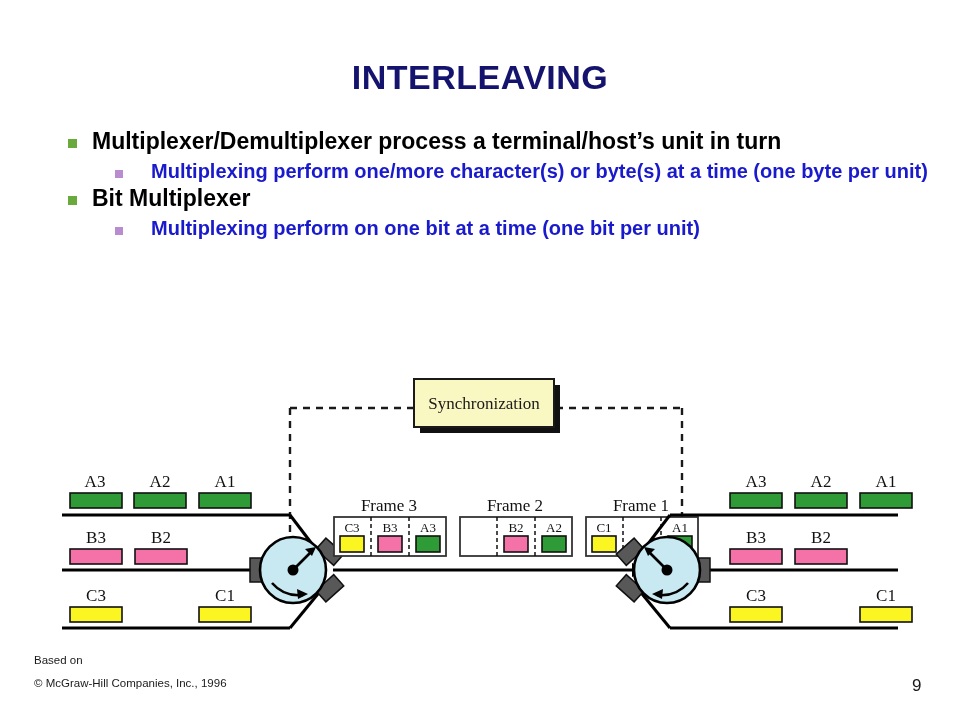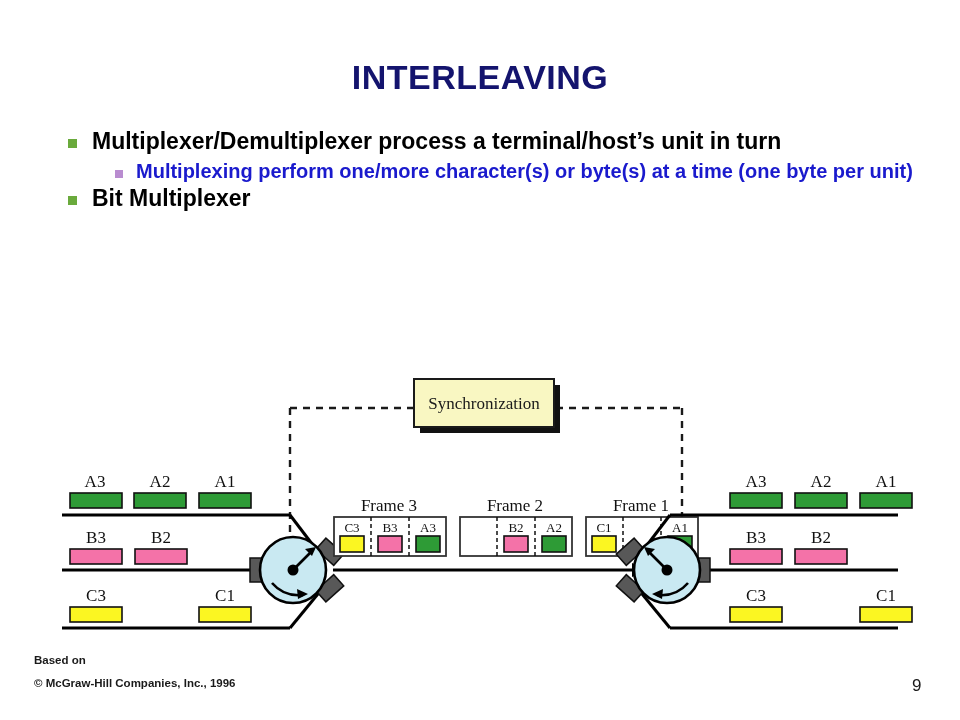--- a/index.html
+++ b/index.html
@@ -34,21 +34,21 @@
     position: absolute;
     top: 128px;
     left: 68px;
     width: 870px;
   }
   .b-row {
     display: flex;
     align-items: flex-start;
   }
   .b-l1 { margin-bottom: 4px; }
-  .b-l2 { margin-bottom: 2px; }
+  .b-l2 { margin-bottom: 2px; gap: 15px; }
 
   .marker {
     flex: 0 0 auto;
     margin-top: 11px;
   }
   .marker-l1 {
     width: 9px; height: 9px;
     background: #6aaa3c;
     margin-right: 15px;
   }
@@ -100,21 +100,20 @@
   }
 
   
   #footer {
     position: absolute;
     left: 34px;
     top: 652px;
     font-size: 11.5px;
     color: #1a1a1a;
     line-height: 1.45;
-    font-weight: bold;
   }
   #footer .copyline { margin-top: 6px; }
   #pagenum {
     position: absolute;
     left: 912px;
     top: 676px;
     font-size: 17px;
     color: #1a1a1a;
   }
 </style>
@@ -136,20 +135,24 @@
     <div class="b-row b-l2">
       <div class="marker marker-l2"></div>
       <div class="b-text-l2">Multiplexing perform one/more character(s) or byte(s) at a time (one byte per unit)</div>
     </div>
 
     <div class="b-row b-l1">
       <div class="marker marker-l1"></div>
       <div class="b-text-l1">Bit Multiplexer</div>
     </div>
 
+    <div class="b-row b-l2">
+      <div class="marker marker-l2"></div>
+      <div class="b-text-l2">Multiplexing perform on one bit at a time (one bit per unit)</div>
+    </div>
 
   </div>
 
   <div id="diagram">
     <svg width="960" height="285" viewBox="0 0 960 285" xmlns="http://www.w3.org/2000/svg">
 
       <g>
         <path d="M290,43 L290,190" fill="none" stroke="#1a1a1a" stroke-width="2.4" stroke-dasharray="7,6"></path>
         <path d="M682,43 L682,210" fill="none" stroke="#1a1a1a" stroke-width="2.4" stroke-dasharray="7,6"></path>
         <path d="M290,43 L416,43" fill="none" stroke="#1a1a1a" stroke-width="2.4" stroke-dasharray="7,6"></path>

